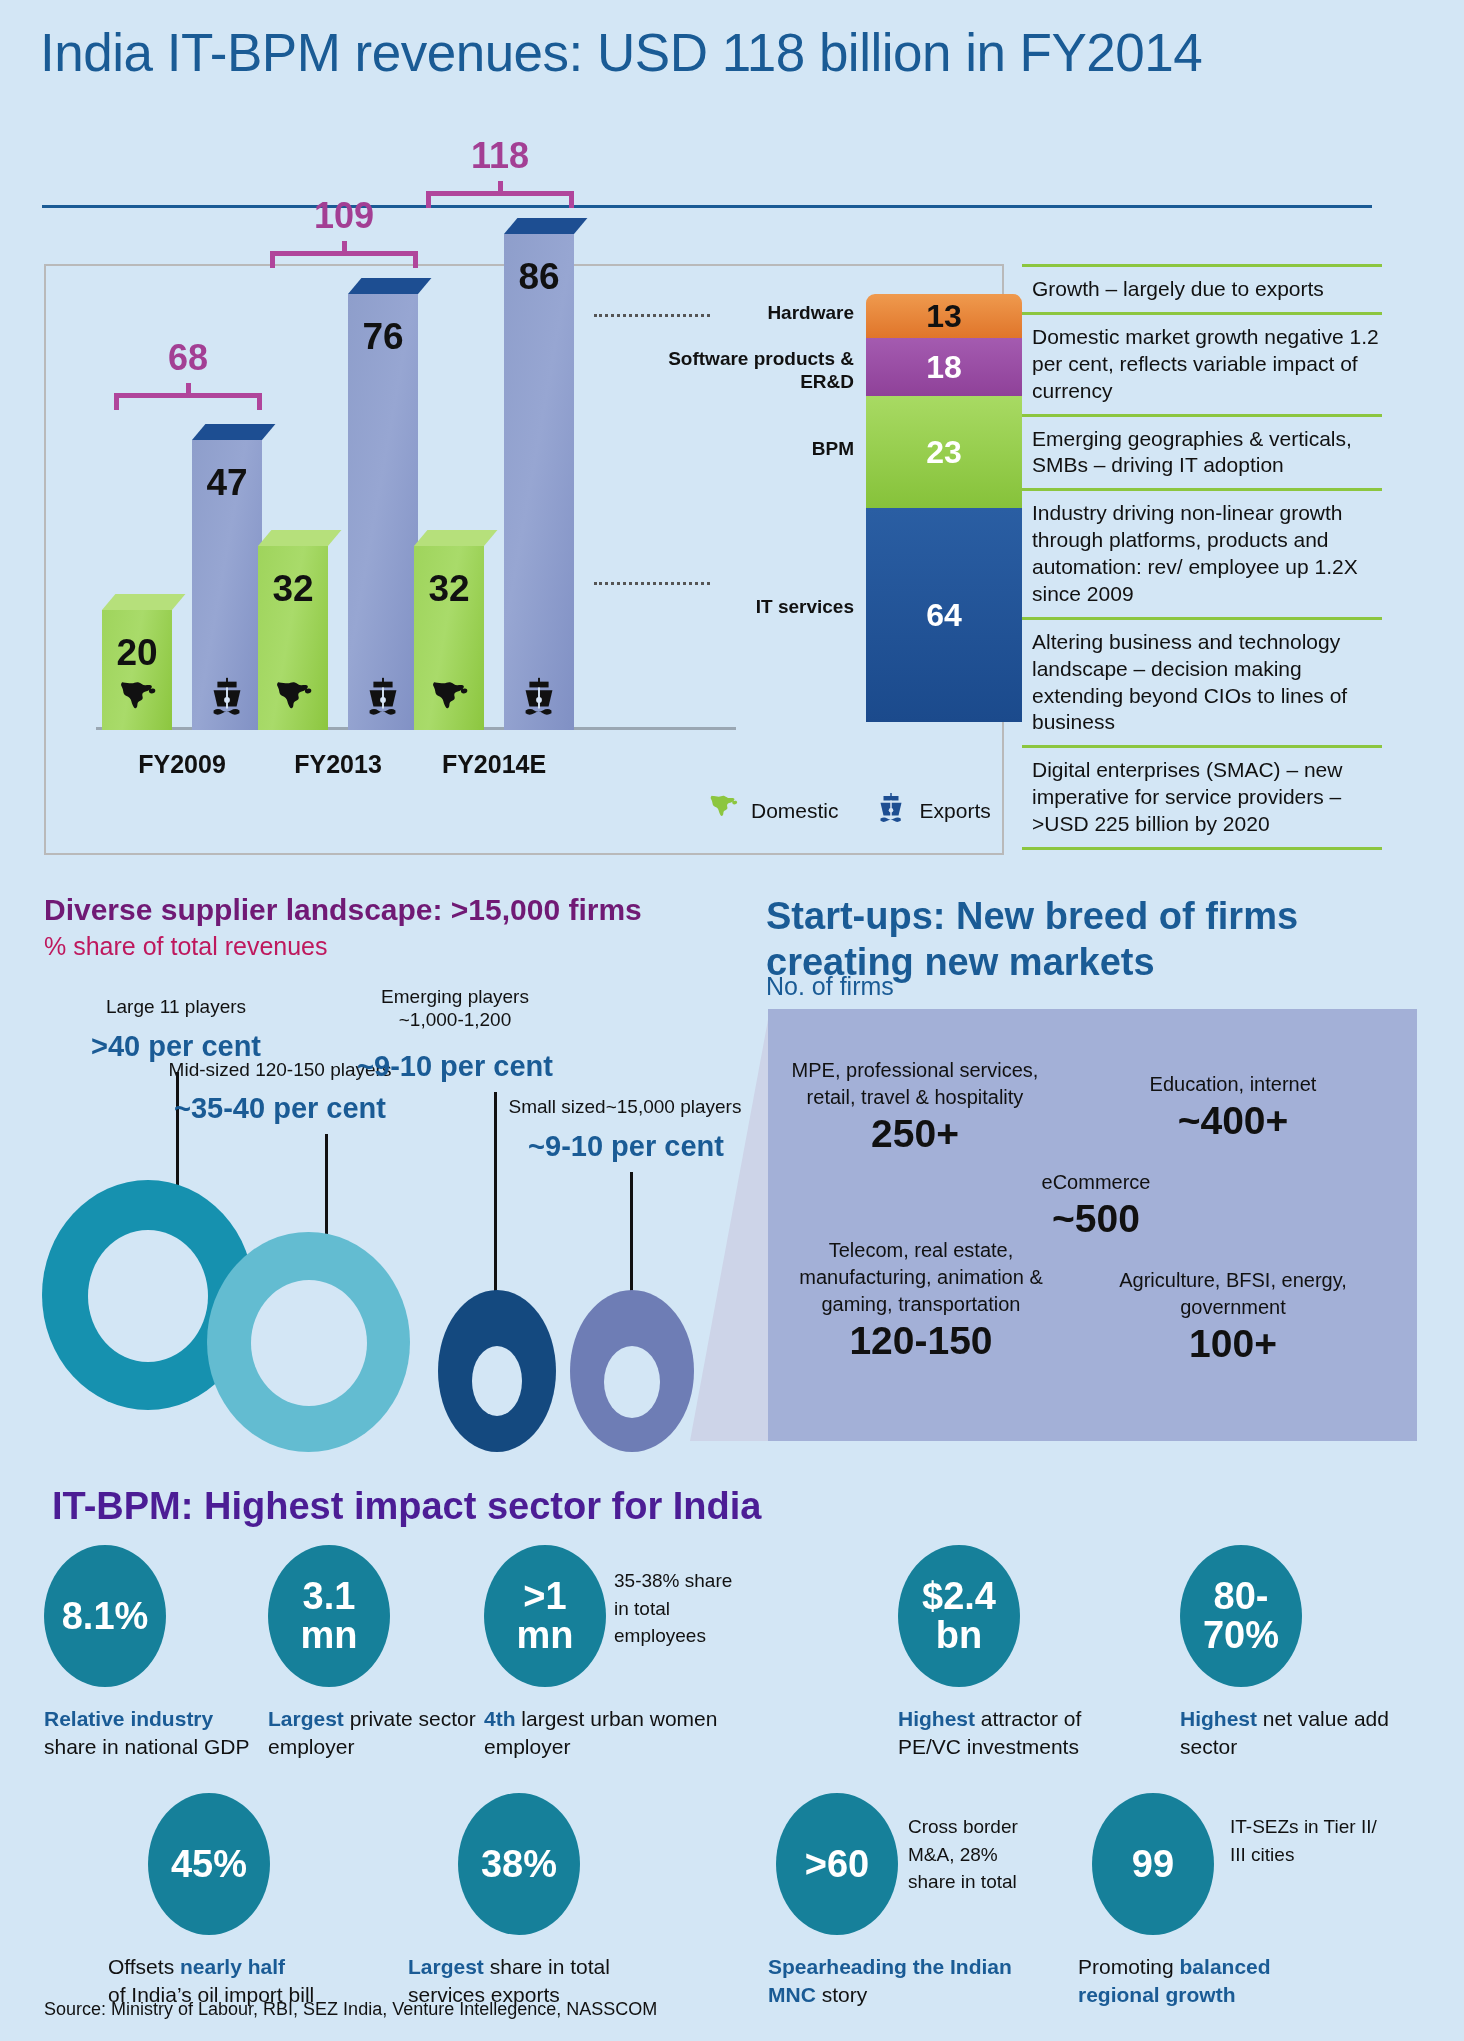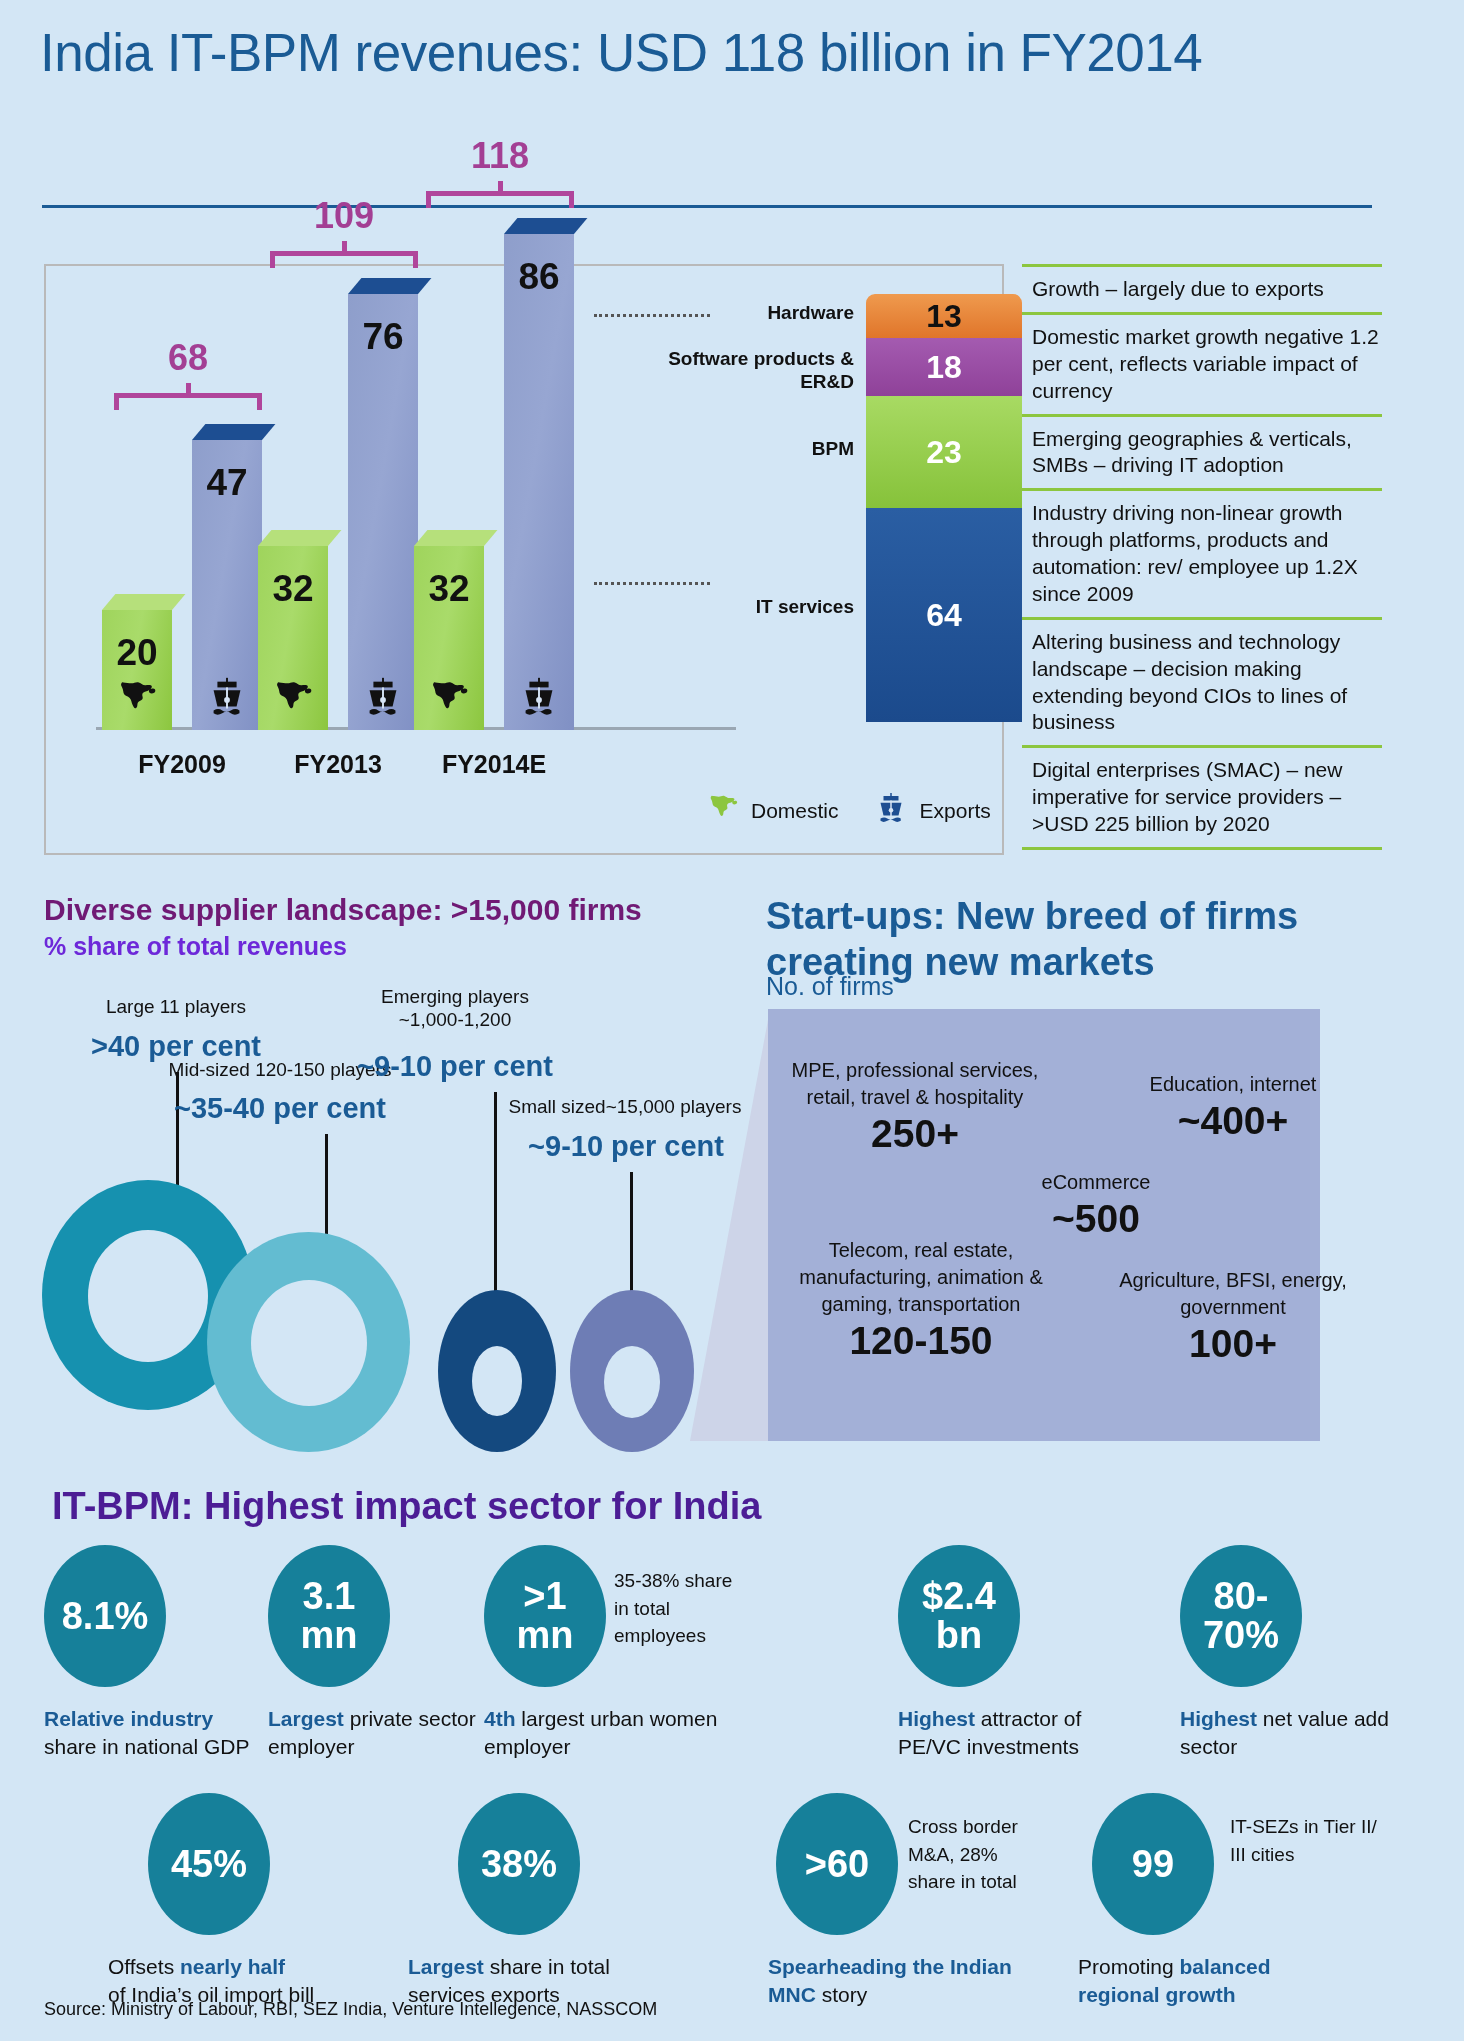--- a/index.html
+++ b/index.html
@@ -75,33 +75,33 @@
   #chart-legend { position: absolute; left: 660px; bottom: 22px; display: flex; gap: 34px; align-items: center; }
   .legend-item { display: flex; align-items: center; gap: 11px; font-size: 21px; color: #111; }
 
   
   #bullets { position: absolute; left: 1022px; top: 264px; width: 360px; }
   .bullet { padding: 9px 0 9px 10px; border-bottom: 3px solid #8cc63f; font-size: 21px; line-height: 1.28; color: #111; }
   .bullet:first-child { border-top: 3px solid #8cc63f; }
 
   
   #sup-title { position: absolute; left: 44px; top: 893px; font-size: 30px; font-weight: 700; color: #701a75; }
-  #sup-sub { position: absolute; left: 44px; top: 932px; font-size: 25px; color: #6d28d9; font-weight: bold; }
+  #sup-sub { position: absolute; left: 44px; top: 932px; font-size: 25px; color: #be185d; }
 
   .sup-cap { position: absolute; font-size: 19px; color: #111; text-align: center; line-height: 1.22; }
   .sup-pct { position: absolute; font-size: 29px; font-weight: 700; color: #1a5b95; text-align: center; }
   .leader { position: absolute; width: 3px; background: #111; }
   .leader-dot { position: absolute; width: 13px; height: 13px; border-radius: 50%; background: #111; }
   .donut { position: absolute; border-radius: 50%; }
   .donut .hole { position: absolute; border-radius: 50%; background: #d3e6f5; }
 
   
   #su-title { position: absolute; left: 766px; top: 893px; width: 600px; font-size: 38px; font-weight: 700; color: #1a5b95; line-height: 1.22; }
   #su-sub { position: absolute; left: 766px; top: 972px; font-size: 25px; color: #1a5b95; }
-  #su-panel { position: absolute; left: 768px; top: 1009px; width: 552px; height: 432px; background: #a3b0d7; }
+  #su-panel { position: absolute; left: 768px; top: 1009px; width: 649px; height: 432px; background: #a3b0d7; }
   .su-item { position: absolute; text-align: center; }
   .su-item .cap { font-size: 20px; color: #111; line-height: 1.35; }
   .su-item .val { font-size: 39px; font-weight: 700; color: #111; margin-top: 1px; }
 
   
   #imp-title { position: absolute; left: 52px; top: 1485px; font-size: 38px; font-weight: 700; color: #4c1d95; }
   .stat { position: absolute; }
   .stat .circle {
     position: absolute; border-radius: 50%; background: #16809a;
     display: flex; flex-direction: column; align-items: center; justify-content: center;

